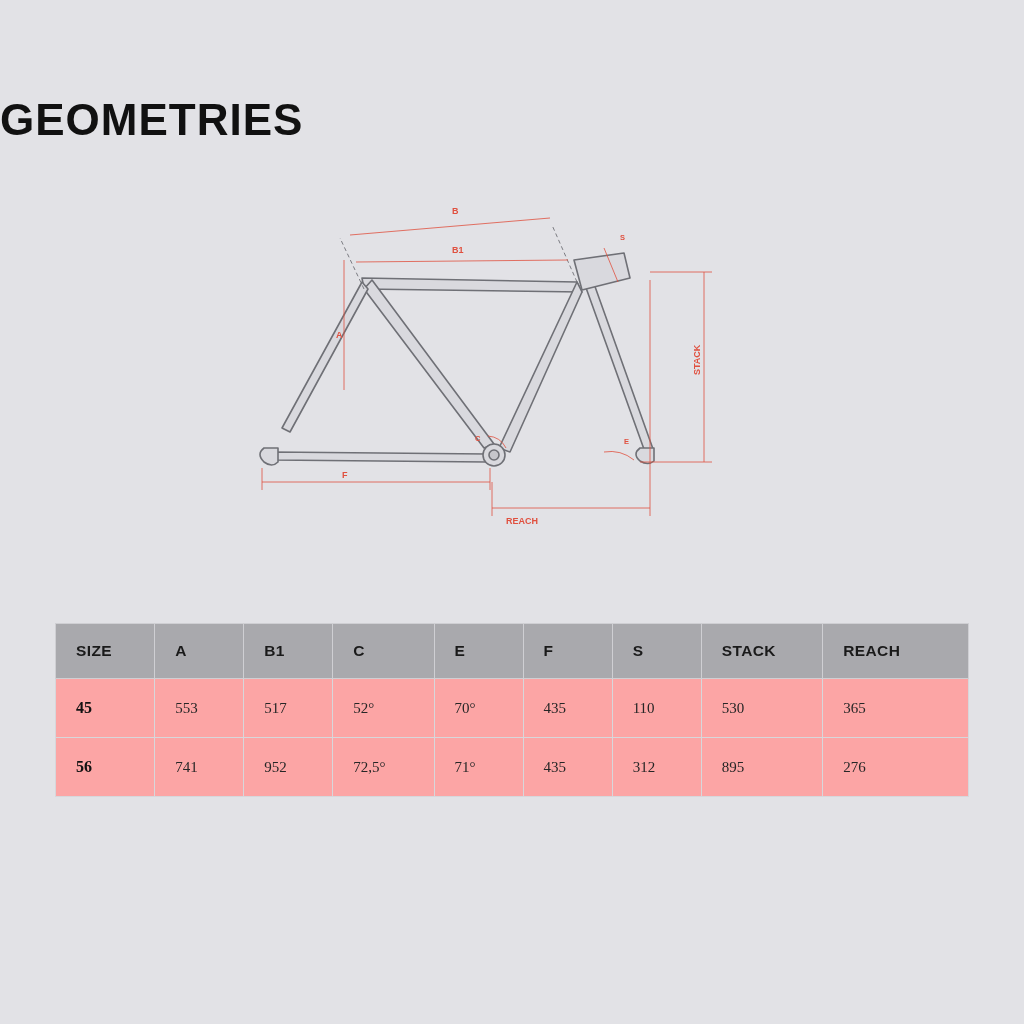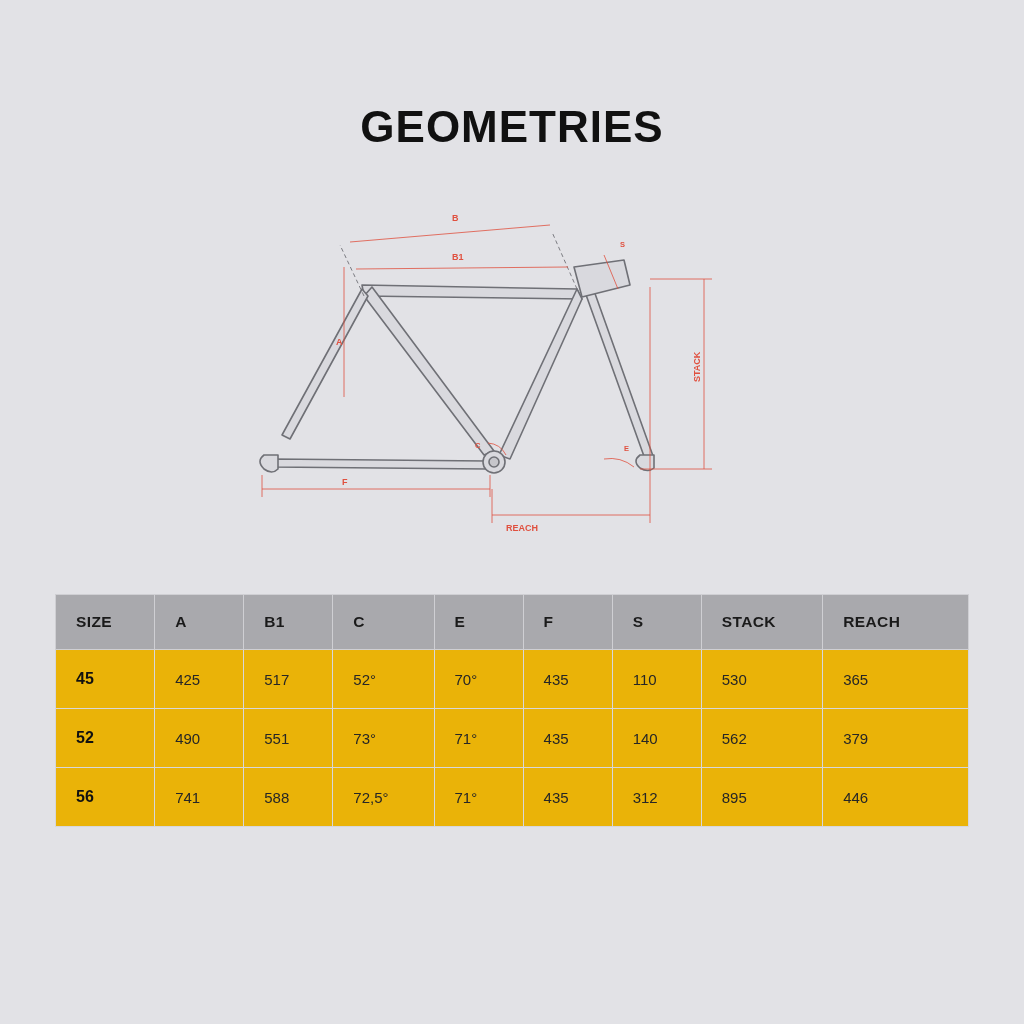--- a/index.html
+++ b/index.html
@@ -14,66 +14,67 @@
     color: #1b1b1b;
     overflow: hidden;
   }
   .page {
     position: relative;
     width: 1024px;
     height: 1024px;
     box-sizing: border-box;
   }
   .title {
-    text-align: center;
+    text-align: left;
     font-size: 44px;
     font-weight: bold;
     letter-spacing: 1px;
     color: #111111;
     padding-top: 95px;
-    margin: 7px;
+    margin: 0;
   }
   .diagram-wrap {
     position: absolute;
     top: 190px;
     left: 0;
     width: 1024px;
     height: 370px;
   }
   .diagram-wrap svg {
     display: block;
     margin: 0 auto;
   }
   .table-wrap {
     position: absolute;
-    top: 587px;
+    top: 623px;
     left: 55px;
     width: 914px;
   }
   table.geo {
     border-collapse: collapse;
     width: 914px;
     table-layout: fixed;
   }
   table.geo th {
     background: #a9a9ad;
     color: #1a1a1a;
     font-size: 15.5px;
     font-weight: bold;
     text-align: left;
     padding: 18px 0 18px 20px;
     border: 1px solid #cfcfd3;
     letter-spacing: 0.4px;
   }
   table.geo td {
-    background: #eab308;
+    background: #fca5a5;
     color: #262626;
     font-size: 15px;
     padding: 20px 1px 20px 20px;
     border: 1px solid #d7d7db;
+    font-family: Liberation Serif, serif;
   }
   table.geo td.size-cell {
     font-weight: bold;
     font-size: 16px;
     color: #111;
   }
   col.c-size { width: 98px; }
   col.c-a    { width: 88px; }
   col.c-b1   { width: 88px; }
   col.c-c    { width: 100px; }
@@ -195,48 +196,37 @@
           <th>E</th>
           <th>F</th>
           <th>S</th>
           <th>STACK</th>
           <th>REACH</th>
         </tr>
       </thead>
       <tbody>
         <tr>
           <td class="size-cell">45</td>
-          <td>425</td>
+          <td>553</td>
           <td>517</td>
           <td>52°</td>
           <td>70°</td>
           <td>435</td>
           <td>110</td>
           <td>530</td>
           <td>365</td>
         </tr>
         <tr>
-          <td class="size-cell">52</td>
-          <td>490</td>
-          <td>551</td>
-          <td>73°</td>
-          <td>71°</td>
-          <td>435</td>
-          <td>140</td>
-          <td>562</td>
-          <td>379</td>
-        </tr>
-        <tr>
           <td class="size-cell">56</td>
           <td>741</td>
-          <td>588</td>
+          <td>952</td>
           <td>72,5°</td>
           <td>71°</td>
           <td>435</td>
           <td>312</td>
           <td>895</td>
-          <td>446</td>
+          <td>276</td>
         </tr>
       </tbody>
     </table>
   </div>
 
 </div>
 
 </body></html>

